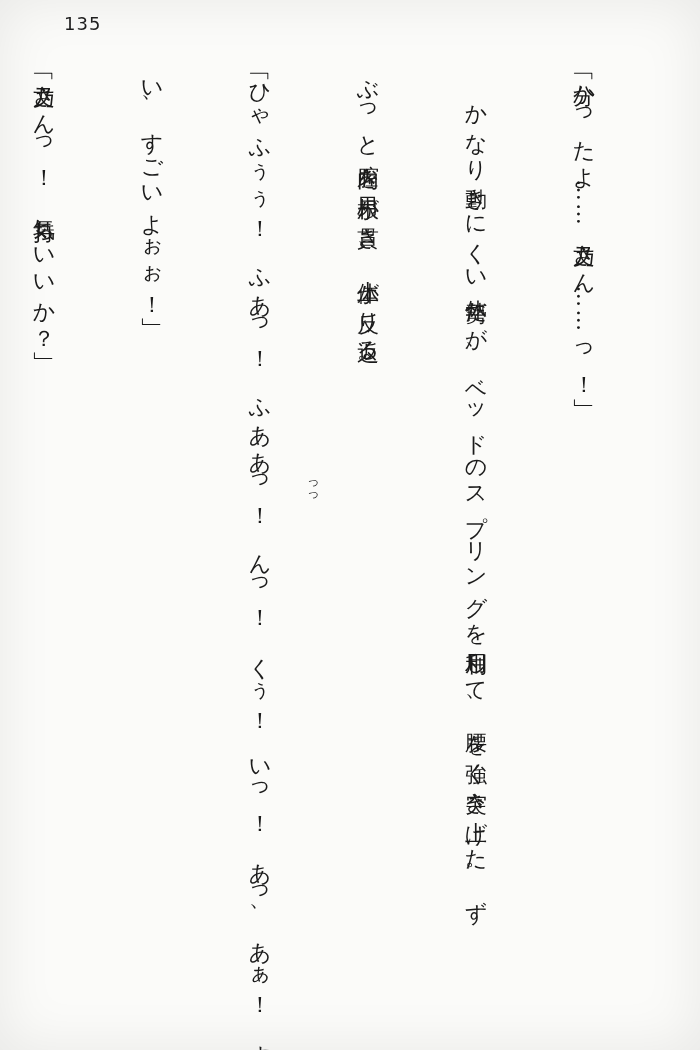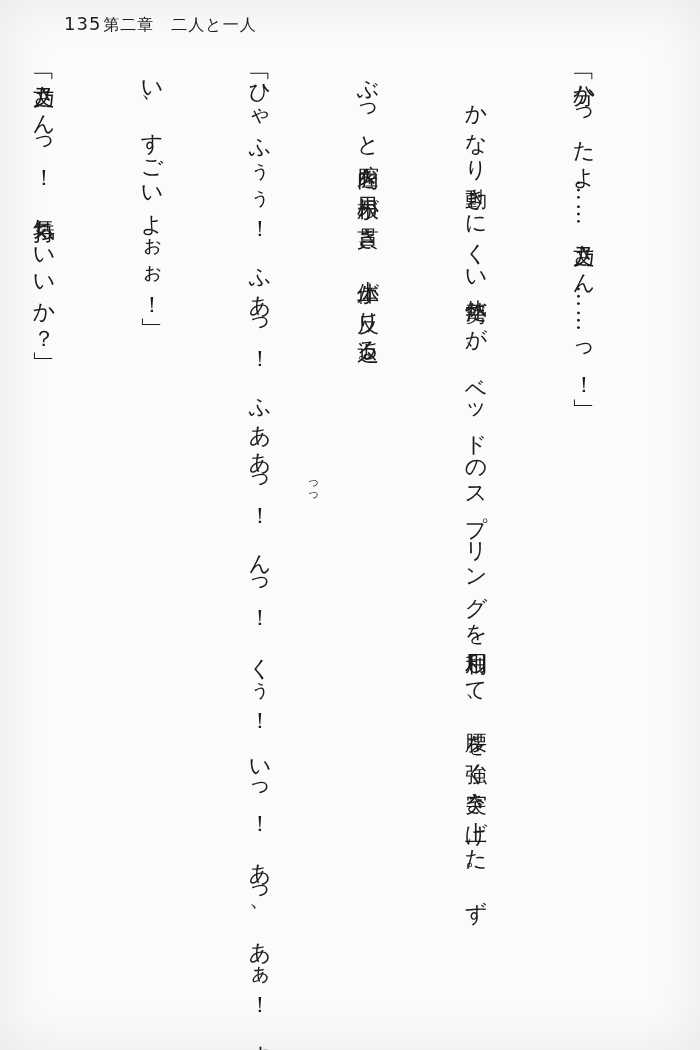--- a/index.html
+++ b/index.html
@@ -13,21 +13,21 @@
   .vignette {
     position: absolute; inset: 0;
     box-shadow: inset 0 0 55px rgba(0,0,0,0.08);
     pointer-events: none;
   }
   .page-header {
     position: absolute;
     top: 13px; left: 64px;
     display: flex;
     align-items: baseline;
-    gap: 2px;
+    gap: 14px;
     font-family: "DejaVu Sans", "Liberation Sans", sans-serif;
     color: #1f1f1f;
   }
   .page-number {
     font-size: 18px;
     letter-spacing: 1px;
   }
   .chapter-title {
     font-size: 16px;
     letter-spacing: 1px;
@@ -56,21 +56,20 @@
     letter-spacing: 1px;
     color: #2a2a2a;
     white-space: pre;
   }
 </style>
 </head>
 <body>
 
 <div class="page-header">
   <span class="page-number">135</span>
-  <span class="chapter-title">第二章　二人と一人</span>
 </div>
 
 <div class="text-area">
   <div class="text-line">「分かったよ……文乃さん……っ！」</div>
   <div class="text-line">　かなり動きにくい体勢だが、ベッドのスプリングを利用して、腰を強く突き上げた。ず</div>
   <div class="text-line">ぶっと膣内を男根が貫き、上体が反り返る。</div>
   <div class="text-line">「ひゃふぅぅ！　ふあっ！　ふああっ！　んっ！　くぅ！　いっ！　あっ、あぁ！　すご</div>
   <div class="text-line">い、すごいよぉぉ！」</div>
   <div class="text-line">「文乃さんっ！　気持ちいいか？」</div>
   

